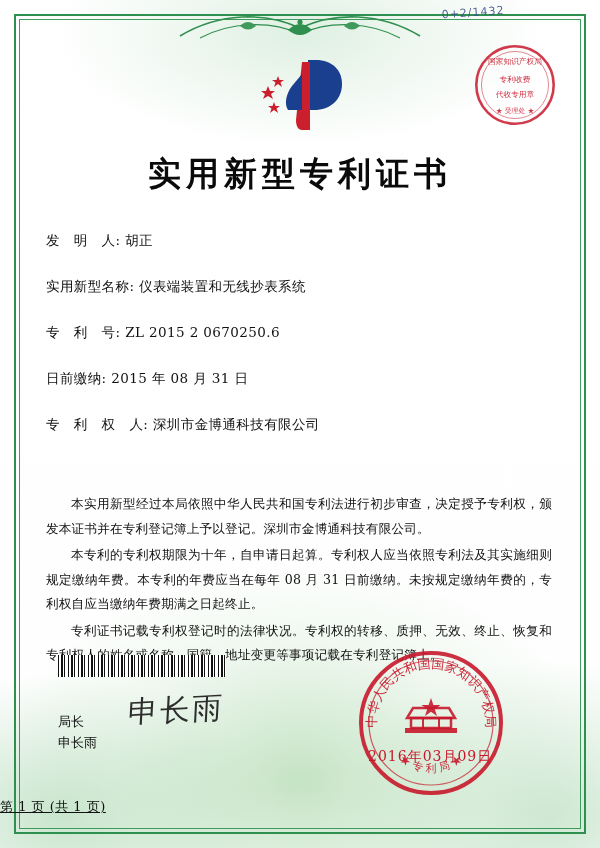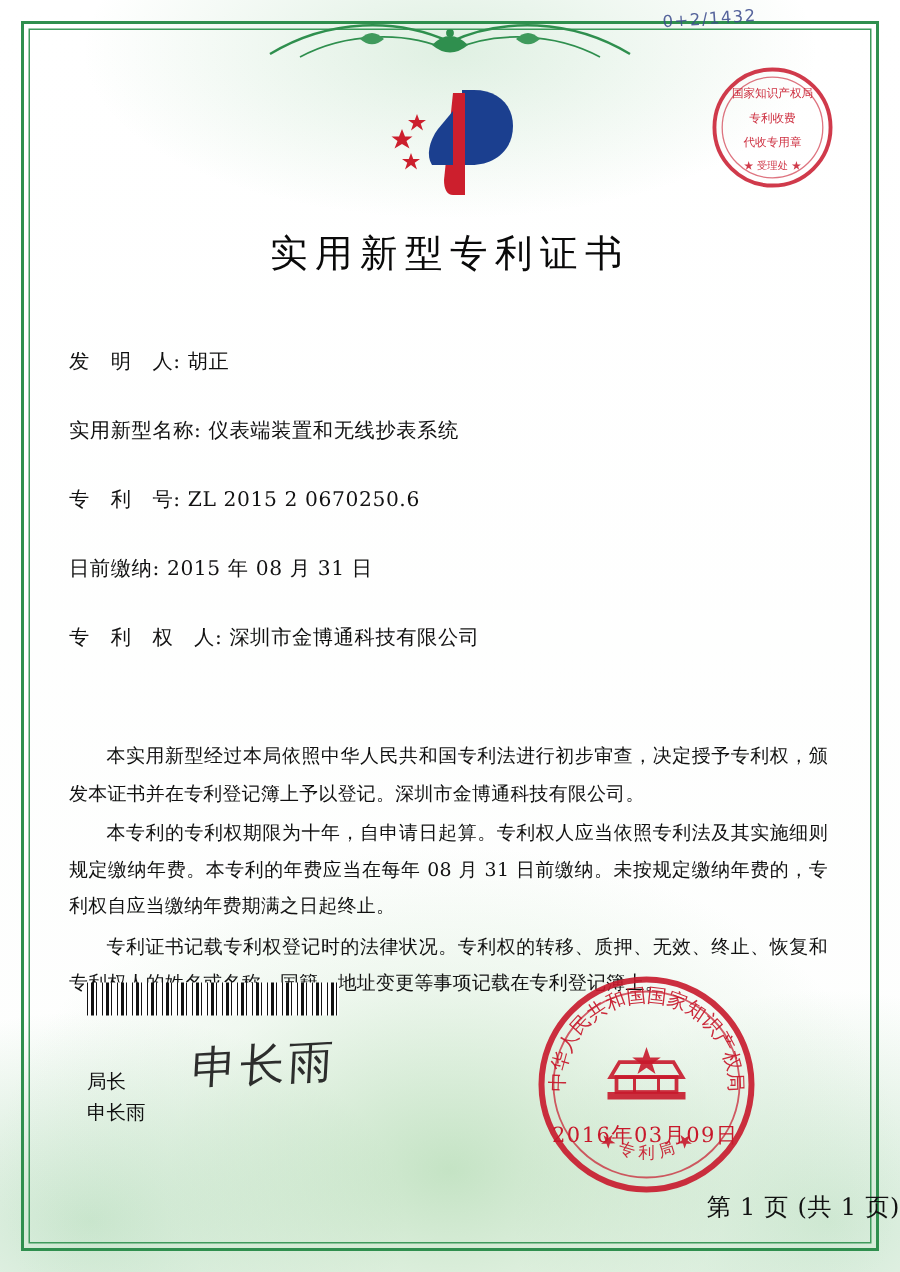--- a/index.html
+++ b/index.html
@@ -95,22 +95,22 @@
     width: 86px;
     height: 86px;
   }
 
   .title {
     position: absolute;
     left: 0;
     right: 0;
     top: 152px;
     text-align: center;
-    font-size: 25px;
-    font-weight: normal;
+    font-size: 33px;
+    font-weight: bold;
     letter-spacing: 5px;
     color: #0a0a0a;
     font-family: "DejaVu Serif", "Liberation Serif", serif;
   }
 
   .fields {
     position: absolute;
     left: 46px;
     top: 232px;
     right: 46px;
@@ -200,24 +200,25 @@
     letter-spacing: 1px;
     white-space: nowrap;
     font-family: "DejaVu Serif", serif;
   }
 
   .footer {
     position: absolute;
     left: 0;
     right: 0;
     bottom: 32px;
-    text-align: right;
-    font-size: 16px;
+    text-align: left;
+    font-size: 13px;
     color: #111;
     letter-spacing: 0.5px;
+    text-decoration: underline;
   }
 </style>
 </head>
 <body>
 
 <div id="page">
 
   <div class="border-outer"></div>
   <div class="border-inner"></div>
 

